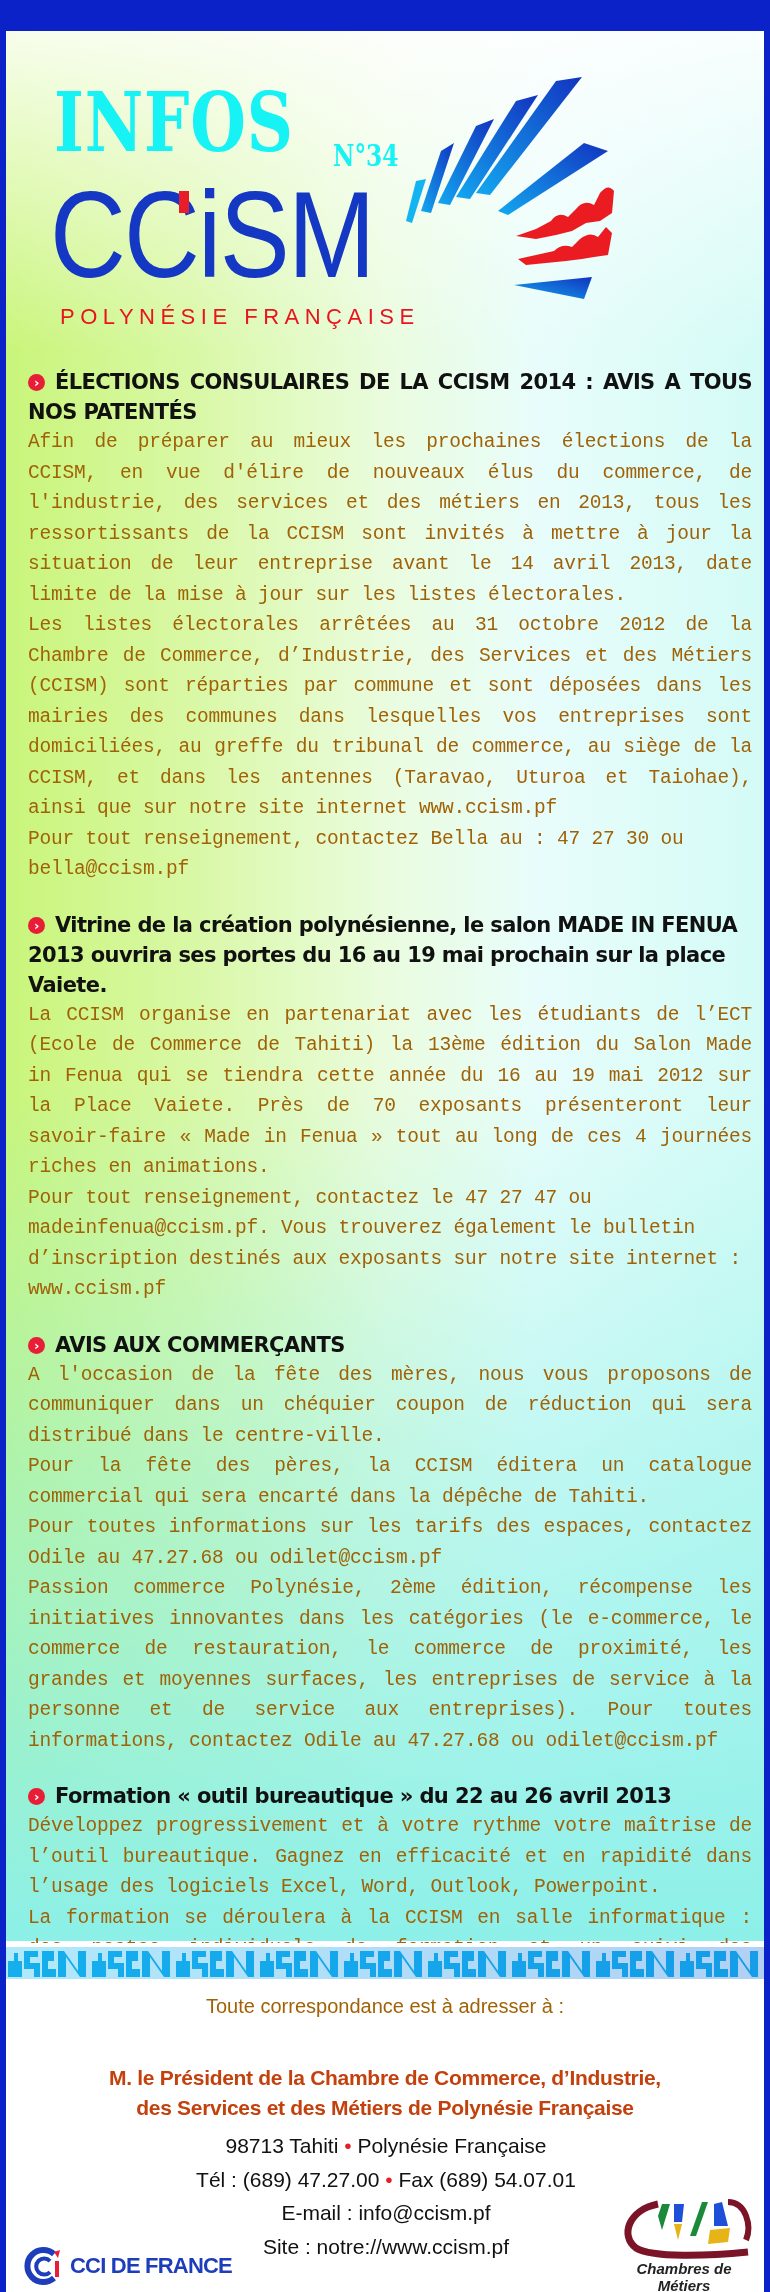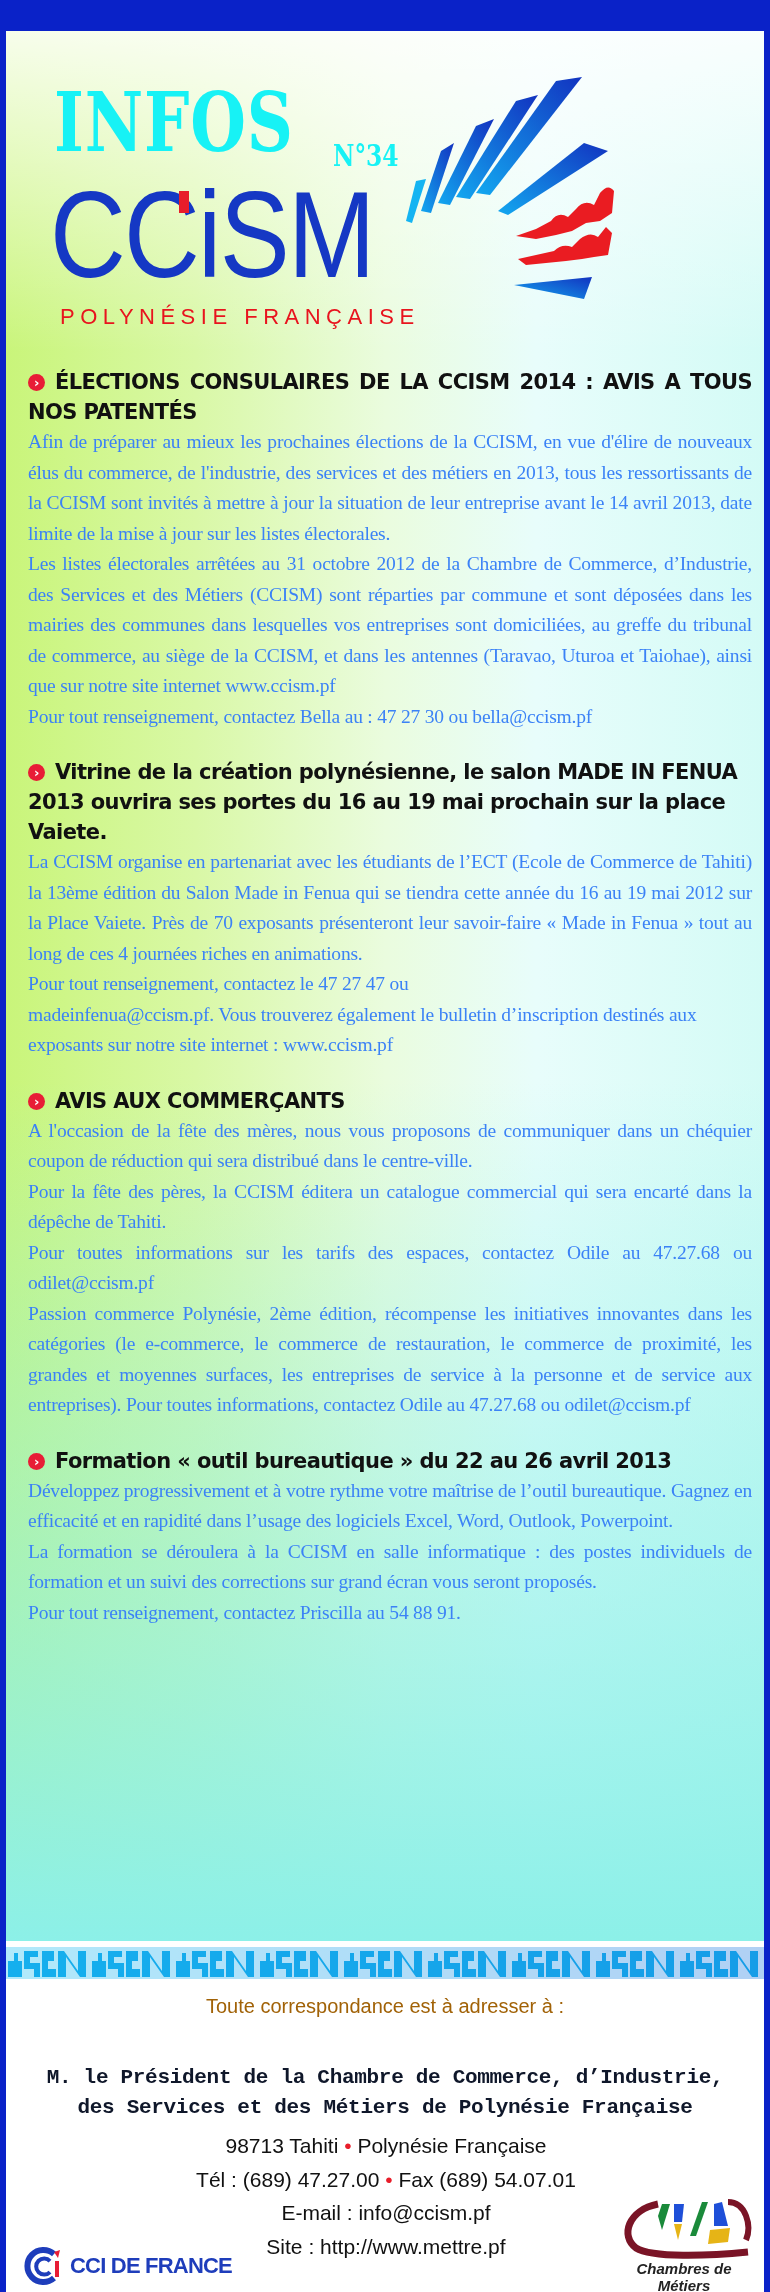--- a/index.html
+++ b/index.html
@@ -50,33 +50,33 @@
   .sec-title {
     font-family: "DejaVu Sans", sans-serif; font-weight: bold; font-size: 21px; line-height: 30px;
     color: #111; letter-spacing: -0.6px; text-align: justify;
   }
   .bullet {
     display: inline-block; width: 17px; height: 17px; border-radius: 50%; background: #e81d36;
     color: #fff; font-size: 13px; line-height: 17px; text-align: center; vertical-align: 2px;
     margin-right: 10px; font-weight: bold;
   }
   .para {
-    font-family: Liberation Serif, serif; font-size: 19.5px; line-height: 30.5px; color: #3b82f6;
+    font-family: Liberation Mono, monospace; font-size: 19.5px; line-height: 30.5px; color: #a16207;
     text-align: justify; letter-spacing: -0.2px;
   }
   .para.nojust { text-align: left; }
 
   
   .band { position: absolute; left: 0; top: 1912px; width: 758px; height: 38px; background: #fff; }
   .band svg { position: absolute; left: 0; top: 4px; }
 
   
   .footer { position: absolute; left: 0; top: 1950px; width: 758px; height: 334px; background: #fff; }
   .f-intro { position: absolute; left: 0; width: 758px; top: 14px; text-align: center; font-size: 20px; color: #a16207; }
-  .f-addressee { position: absolute; left: 0; width: 758px; top: 82px; text-align: center; font-size: 21px; font-weight: bold; color: #0f172a; line-height: 30px; letter-spacing: -0.3px; font-family: Liberation Mono, monospace; }
+  .f-addressee { position: absolute; left: 0; width: 758px; top: 82px; text-align: center; font-size: 21px; font-weight: bold; color: #c2410c; line-height: 30px; letter-spacing: -0.3px; }
   .f-lines { position: absolute; left: 170px; width: 420px; top: 148px; text-align: center; font-size: 21px; color: #111; line-height: 33.5px; }
   .dot { color: #e81d2a; }
   .cci-logo { position: absolute; left: 18px; top: 265px; height: 40px; display: flex; align-items: center; }
   .cci-logo .txt { font-weight: bold; font-size: 22px; color: #1e3dbb; letter-spacing: -0.8px; margin-left: 6px; }
   .cma-logo { position: absolute; left: 612px; top: 215px; width: 140px; height: 100px; }
   .cma-caption { position: absolute; left: 603px; top: 279px; width: 150px; text-align: center; font-size: 15px; font-weight: bold; font-style: italic; color: #222; line-height: 17px; }
 </style>
 </head>
 <body>
 
@@ -164,21 +164,21 @@
   <div class="footer">
     <div class="f-intro">Toute correspondance est à adresser à :</div>
     <div class="f-addressee">
       <div>M. le Président de la Chambre de Commerce, d’Industrie,</div>
       <div>des Services et des Métiers de Polynésie Française</div>
     </div>
     <div class="f-lines">
       <div><span>98713 Tahiti</span> <span class="dot">•</span> <span>Polynésie Française</span></div>
       <div><span>Tél : (689) 47.27.00</span> <span class="dot">•</span> <span>Fax (689) 54.07.01</span></div>
       <div>E-mail : info@ccism.pf</div>
-      <div>Site : http://www.mettre.pf</div>
+      <div>Site : notre://www.ccism.pf</div>
     </div>
 
     <div class="cci-logo">
       <svg width="40" height="40" viewBox="0 0 40 40">
         <path d="M30,8 A16,16 0 1,0 30,32" fill="none" stroke="#1e3dbb" stroke-width="6"></path>
         <path d="M26,15 A8,8 0 1,0 26,26" fill="none" stroke="#1e3dbb" stroke-width="4"></path>
         <path d="M30,6 L36,4 L34,12 Z" fill="#e81d36"></path>
         <rect x="31" y="15" width="4" height="16" fill="#e81d36"></rect>
       </svg>
       <span class="txt">CCI DE FRANCE</span>

